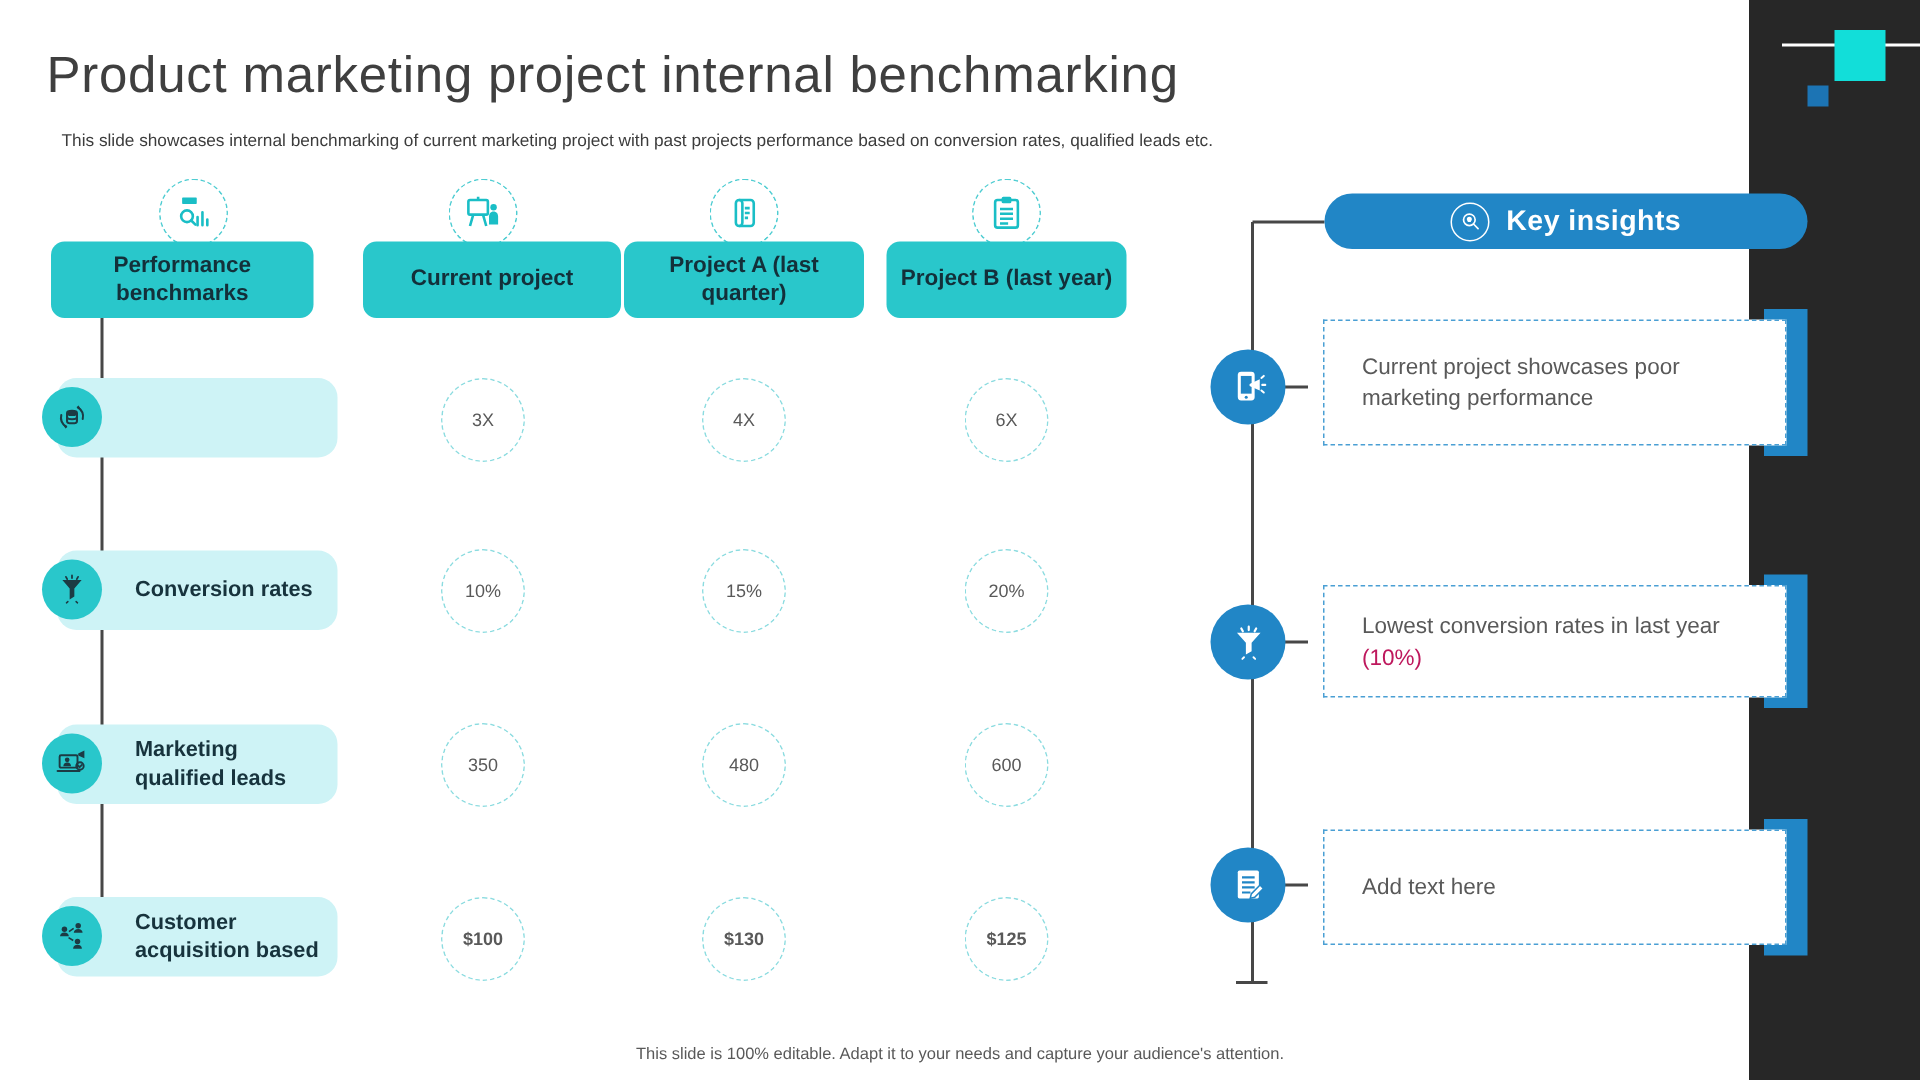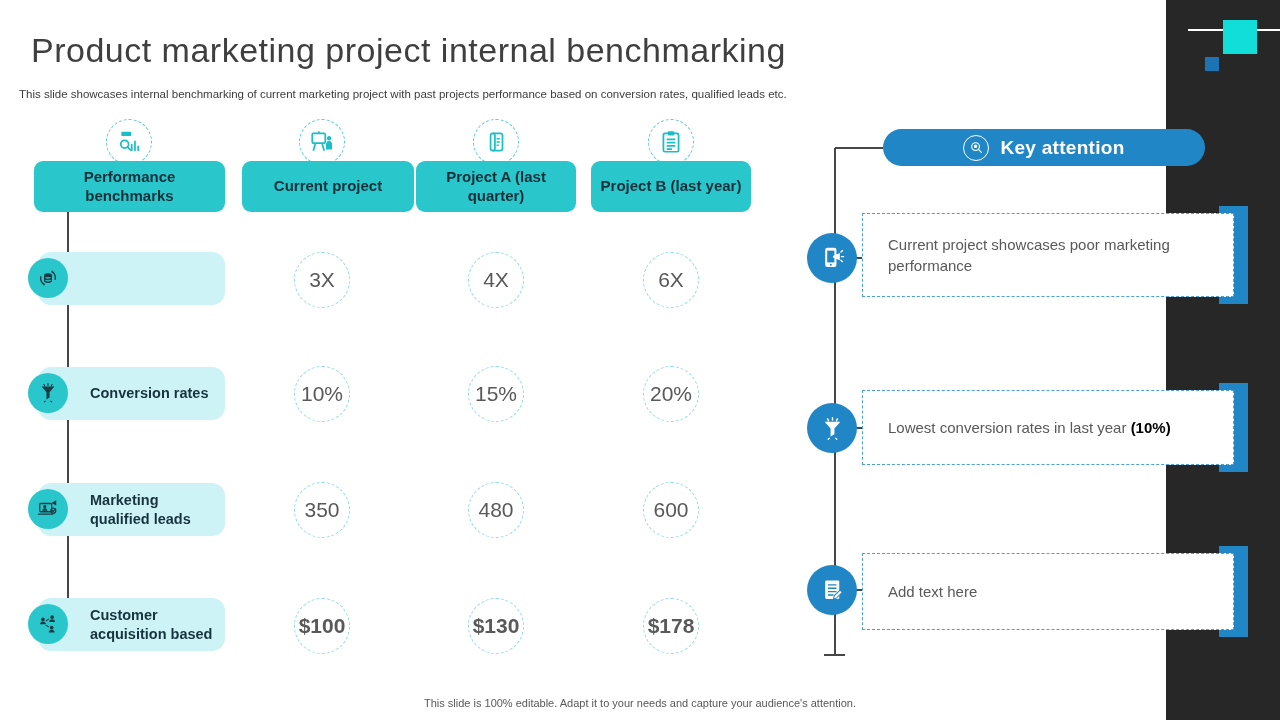--- a/index.html
+++ b/index.html
@@ -8,46 +8,46 @@
   .slide { position:relative; width:1280px; height:720px; background:#ffffff; overflow:hidden; }
 
   
   .sidebar { position:absolute; right:0; top:0; width:114px; height:720px; background:#272727; }
   .side-line { position:absolute; left:22px; top:29px; width:92px; height:2px; background:#ffffff; }
   .cyan-sq  { position:absolute; left:57px; top:20px; width:34px; height:34px; background:#12ded9; }
   .blue-sq  { position:absolute; left:39px; top:57px; width:14px; height:14px; background:#1c74b4; }
 
   
   .title { position:absolute; left:31px; top:31px; font-size:34px; font-weight:300; color:#3f3f3f; letter-spacing:.5px; white-space:nowrap; }
-  .subtitle { position:absolute; left:19px; top:88px; width:830px; font-size:11.5px; color:#3c3c3c; }
+  .subtitle { position:absolute; left:41px; top:88px; width:830px; font-size:11.5px; color:#3c3c3c; }
 
   
   .col-icon { position:absolute; width:46px; height:46px; border:1.6px dashed #4fcdd2; border-radius:50%;
               display:flex; align-items:center; justify-content:center; color:#1abec6; background:#fff; }
   .col-icon svg { width:26px; height:26px; }
   .ci0 { left:106px; top:119px; } .ci1 { left:299px; top:119px; } .ci2 { left:473px; top:119px; } .ci3 { left:648px; top:119px; }
 
   .col-header { position:absolute; top:161px; height:51px; background:#29c7cb; border-radius:9px;
                 display:flex; align-items:center; justify-content:center; text-align:center;
                 font-weight:bold; font-size:15px; line-height:1.25; color:#13303a; padding:0 8px; }
-  .ch0 { left:34px;  width:191px; } .ch1 { left:242px; width:172px; }
+  .ch0 { left:34px;  width:175px; } .ch1 { left:242px; width:172px; }
   .ch2 { left:416px; width:160px; } .ch3 { left:591px; width:160px; }
 
   .table-vline { position:absolute; left:67px; top:212px; width:1.5px; height:412px; background:#474747; }
 
   .row-pill { position:absolute; left:38px; width:187px; height:53px; background:#cef3f6; border-radius:13px; }
   .rp0 { top:252px; } .rp1 { top:367px; } .rp2 { top:483px; } .rp3 { top:598px; }
   .row-circle { position:absolute; left:-10px; top:6px; width:40px; height:40px; border-radius:50%;
                 background:#29c7cb; display:flex; align-items:center; justify-content:center; color:#1c3b44; }
   .row-circle svg { width:22px; height:22px; }
   .row-label { position:absolute; left:52px; top:0; bottom:0; right:6px; display:flex; align-items:center;
                font-weight:bold; font-size:14.5px; line-height:1.25; color:#17333d; }
 
   .val-circle { position:absolute; width:56px; height:56px; border:1.6px dashed #8cdce0; border-radius:50%;
-                display:flex; align-items:center; justify-content:center; font-size:21px; color:#595959; background:#fff;text-align:center; }
+                display:flex; align-items:center; justify-content:center; font-size:12px; color:#595959; background:#fff;text-align:center; }
   .vc-c0 { left:294px; } .vc-c1 { left:468px; } .vc-c2 { left:643px; }
   .vc-r0 { top:252px; }  .vc-r1 { top:366px; }  .vc-r2 { top:482px; }  .vc-r3 { top:598px;font-weight:bold; }
 
   
   .ki-vline { position:absolute; left:834px; top:148px; width:1.5px; height:507px; background:#474747; }
   .ki-tick  { position:absolute; left:824px; top:654px; width:21px; height:1.5px; background:#474747; }
   .ki-hline { position:absolute; left:835px; top:147px; width:48px; height:1.5px; background:#474747; }
 
   .ki-pill { position:absolute; left:883px; top:129px; width:322px; height:37px; background:#2186c6; border-radius:18.5px;
              display:flex; align-items:center; justify-content:center; gap:11px; color:#ffffff; }
@@ -57,27 +57,27 @@
   .ki-pill .ki-title { font-weight:bold; font-size:19px; letter-spacing:.3px; }
 
   .ins-circle { position:absolute; left:807px; width:50px; height:50px; border-radius:50%; background:#2186c6;
                 color:#ffffff; display:flex; align-items:center; justify-content:center; z-index:3; }
   .ins-circle svg { width:27px; height:27px; }
   .ic0 { top:233px; } .ic1 { top:403px; } .ic2 { top:565px; }
 
   .ins-link { position:absolute; left:855px; width:17px; height:1.5px; background:#474747; }
   .il0 { top:257px; } .il1 { top:427px; } .il2 { top:589px; }
 
-  .ins-box { position:absolute; left:862px; width:372px; z-index:2;padding-left:32px; }
+  .ins-box { position:absolute; left:882px; width:309px; z-index:2;padding-left:32px; }
   .ib0 { top:213px; height:84px; } .ib1 { top:390px; height:75px; } .ib2 { top:553px; height:77px; }
   .ins-accent { position:absolute; right:-14px; top:-7px; bottom:-7px; width:29px; background:#2186c6; }
   .ins-inner { position:absolute; inset:0; background:#ffffff; border:1px dashed #4a9fd4;
                display:flex; align-items:center; padding:0 40px 0 25px;
                font-size:15px; line-height:1.4; color:#595959; }
-  .ins-inner b { font-weight:bold; color:#000000; }
+  .ins-inner b { font-weight:normal; color:#be185d; }
 
   
   .footer { position:absolute; left:0; right:0; top:697px; text-align:center; font-size:11px; color:#595959; }
 </style>
 </head>
 <body>
 
 <div class="slide">
 
   <div class="sidebar">
@@ -186,35 +186,35 @@
   <div class="val-circle vc-c0 vc-r1">10%</div>
   <div class="val-circle vc-c1 vc-r1">15%</div>
   <div class="val-circle vc-c2 vc-r1">20%</div>
 
   <div class="val-circle vc-c0 vc-r2">350</div>
   <div class="val-circle vc-c1 vc-r2">480</div>
   <div class="val-circle vc-c2 vc-r2">600</div>
 
   <div class="val-circle vc-c0 vc-r3">$100</div>
   <div class="val-circle vc-c1 vc-r3">$130</div>
-  <div class="val-circle vc-c2 vc-r3">$178</div>
+  <div class="val-circle vc-c2 vc-r3">$125</div>
 
   <div class="ki-vline"></div>
   <div class="ki-tick"></div>
   <div class="ki-hline"></div>
 
   <div class="ki-pill">
     <span class="ki-badge">
       <svg viewBox="0 0 24 24" fill="none" stroke="currentColor" stroke-width="1.8">
         <circle cx="10.5" cy="10.5" r="6.2"></circle>
         <path d="M15.2 15.2l4.6 4.6" stroke-linecap="round"></path>
         <path d="M10.5 7.2a2.7 2.7 0 0 1 2.7 2.7c0 1.3-1.1 1.7-1.1 2.8h-3.2c0-1.1-1.1-1.5-1.1-2.8a2.7 2.7 0 0 1 2.7-2.7z" fill="currentColor" stroke="none"></path>
       </svg>
     </span>
-    <span class="ki-title">Key attention</span>
+    <span class="ki-title">Key insights</span>
   </div>
 
   <div class="ins-circle ic0">
     <svg viewBox="0 0 24 24">
       <rect x="5.5" y="2.5" width="10" height="17" rx="2" fill="currentColor"></rect>
       <rect x="7.3" y="5" width="6.4" height="10.5" fill="#2186c6"></rect>
       <circle cx="10.5" cy="17.6" r="0.9" fill="#2186c6"></circle>
       <path d="M12.5 9.8l6-2.8v6.6l-6-2.6z" fill="currentColor"></path>
       <path d="M19.5 6.2l1.4-1.2M20 10.3h1.8M19.5 13.6l1.4 1.2" stroke="currentColor" stroke-width="1.2" fill="none" stroke-linecap="round"></path>
     </svg>

